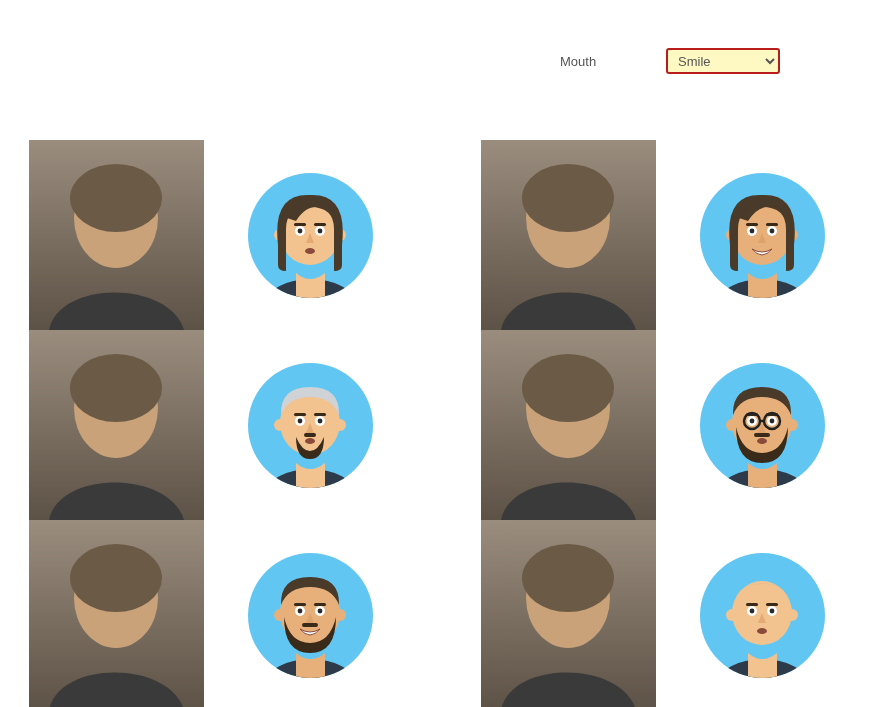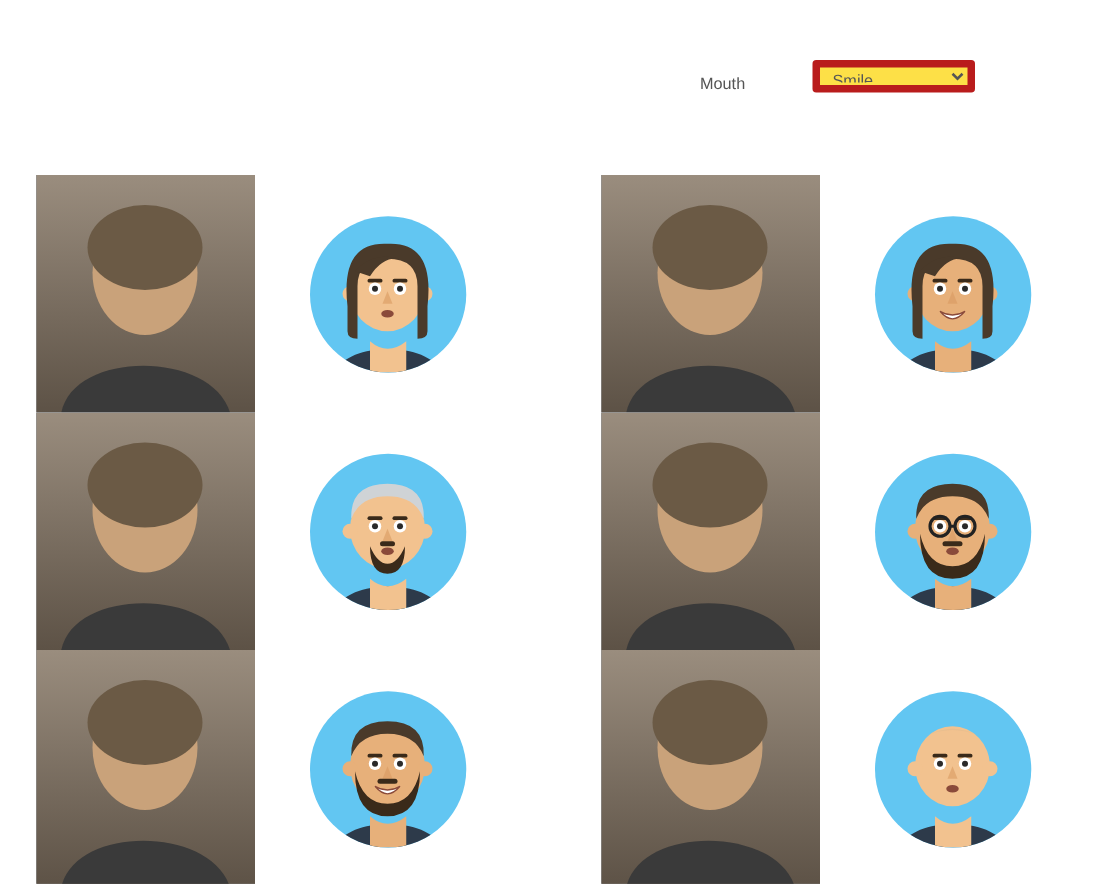--- a/index.html
+++ b/index.html
@@ -12,38 +12,39 @@
     overflow: hidden;
   }
   .controls {
     position: absolute;
     top: 48px;
     left: 560px;
     width: 220px;
   }
   .control-row {
     display: flex;
-    align-items: flex-end;
+    align-items: center;
     margin-bottom: 10px;
   }
   .control-label {
     width: 90px;
     font-size: 13px;
     color: #555;
   }
   .control-select {
     flex: 1;
     height: 26px;
-    border: 6px solid #b91c1c;
+    border: 2px solid #b91c1c;
     border-radius: 3px;
     font-size: 13px;
     padding: 2px 6px;
-    background: #fde047;
+    background: #fef9c3;
     color: #555;
     position: relative;
+    margin-left: 16px;
   }
   .grid {
     position: absolute;
     top: 140px;
     left: 24px;
     width: 840px;
   }
   .grid-row {
     display: flex;
     align-items: stretch;

